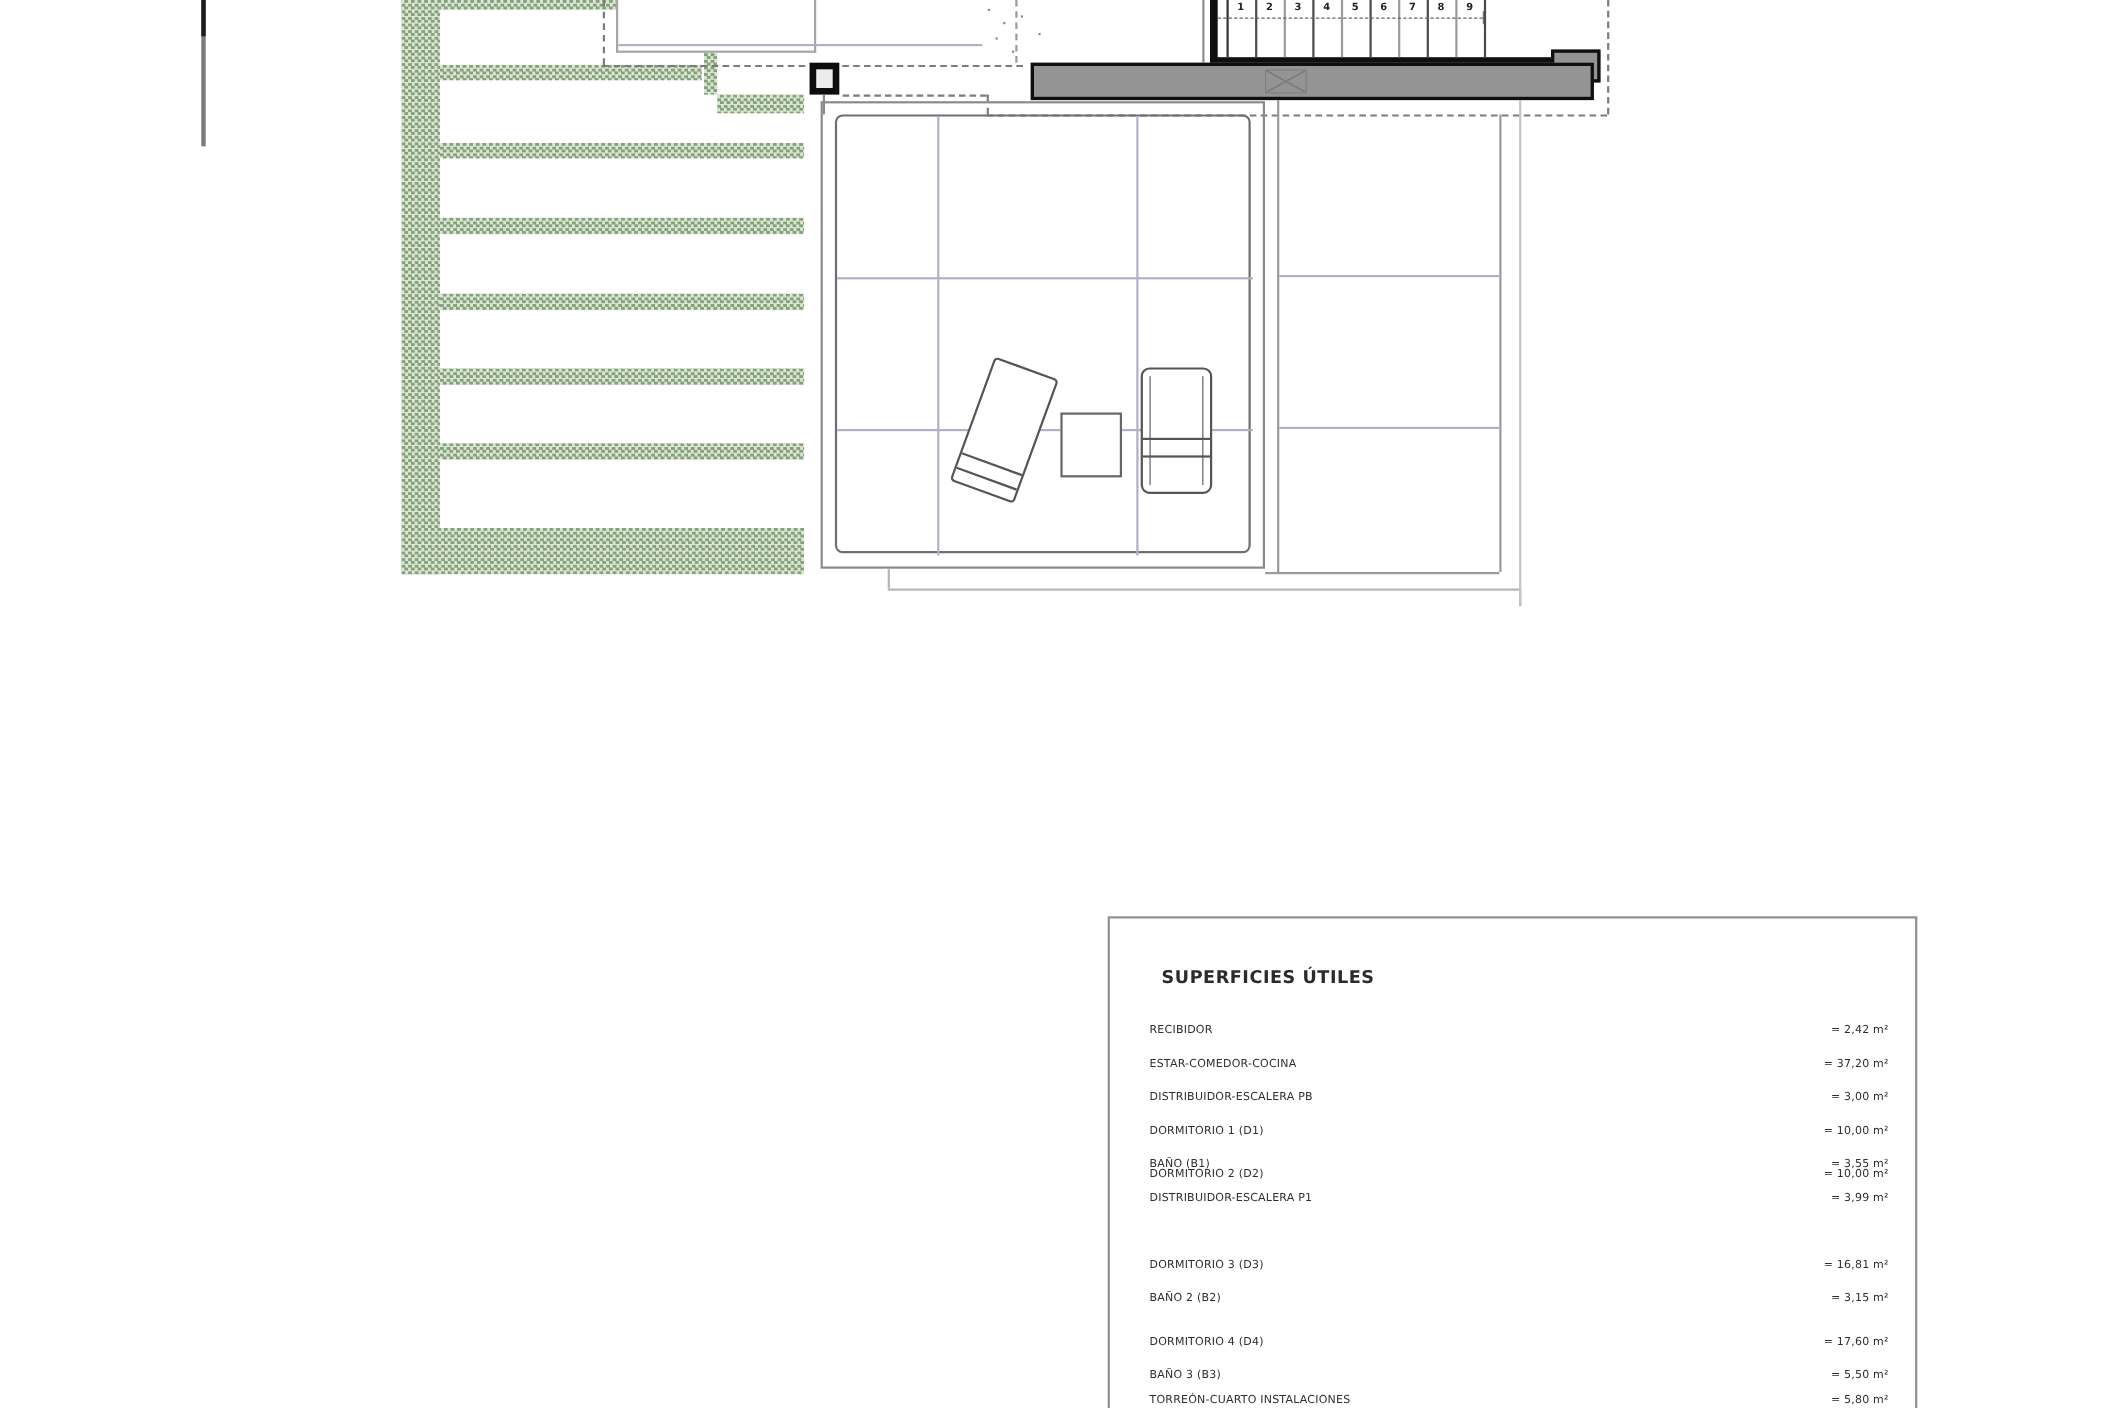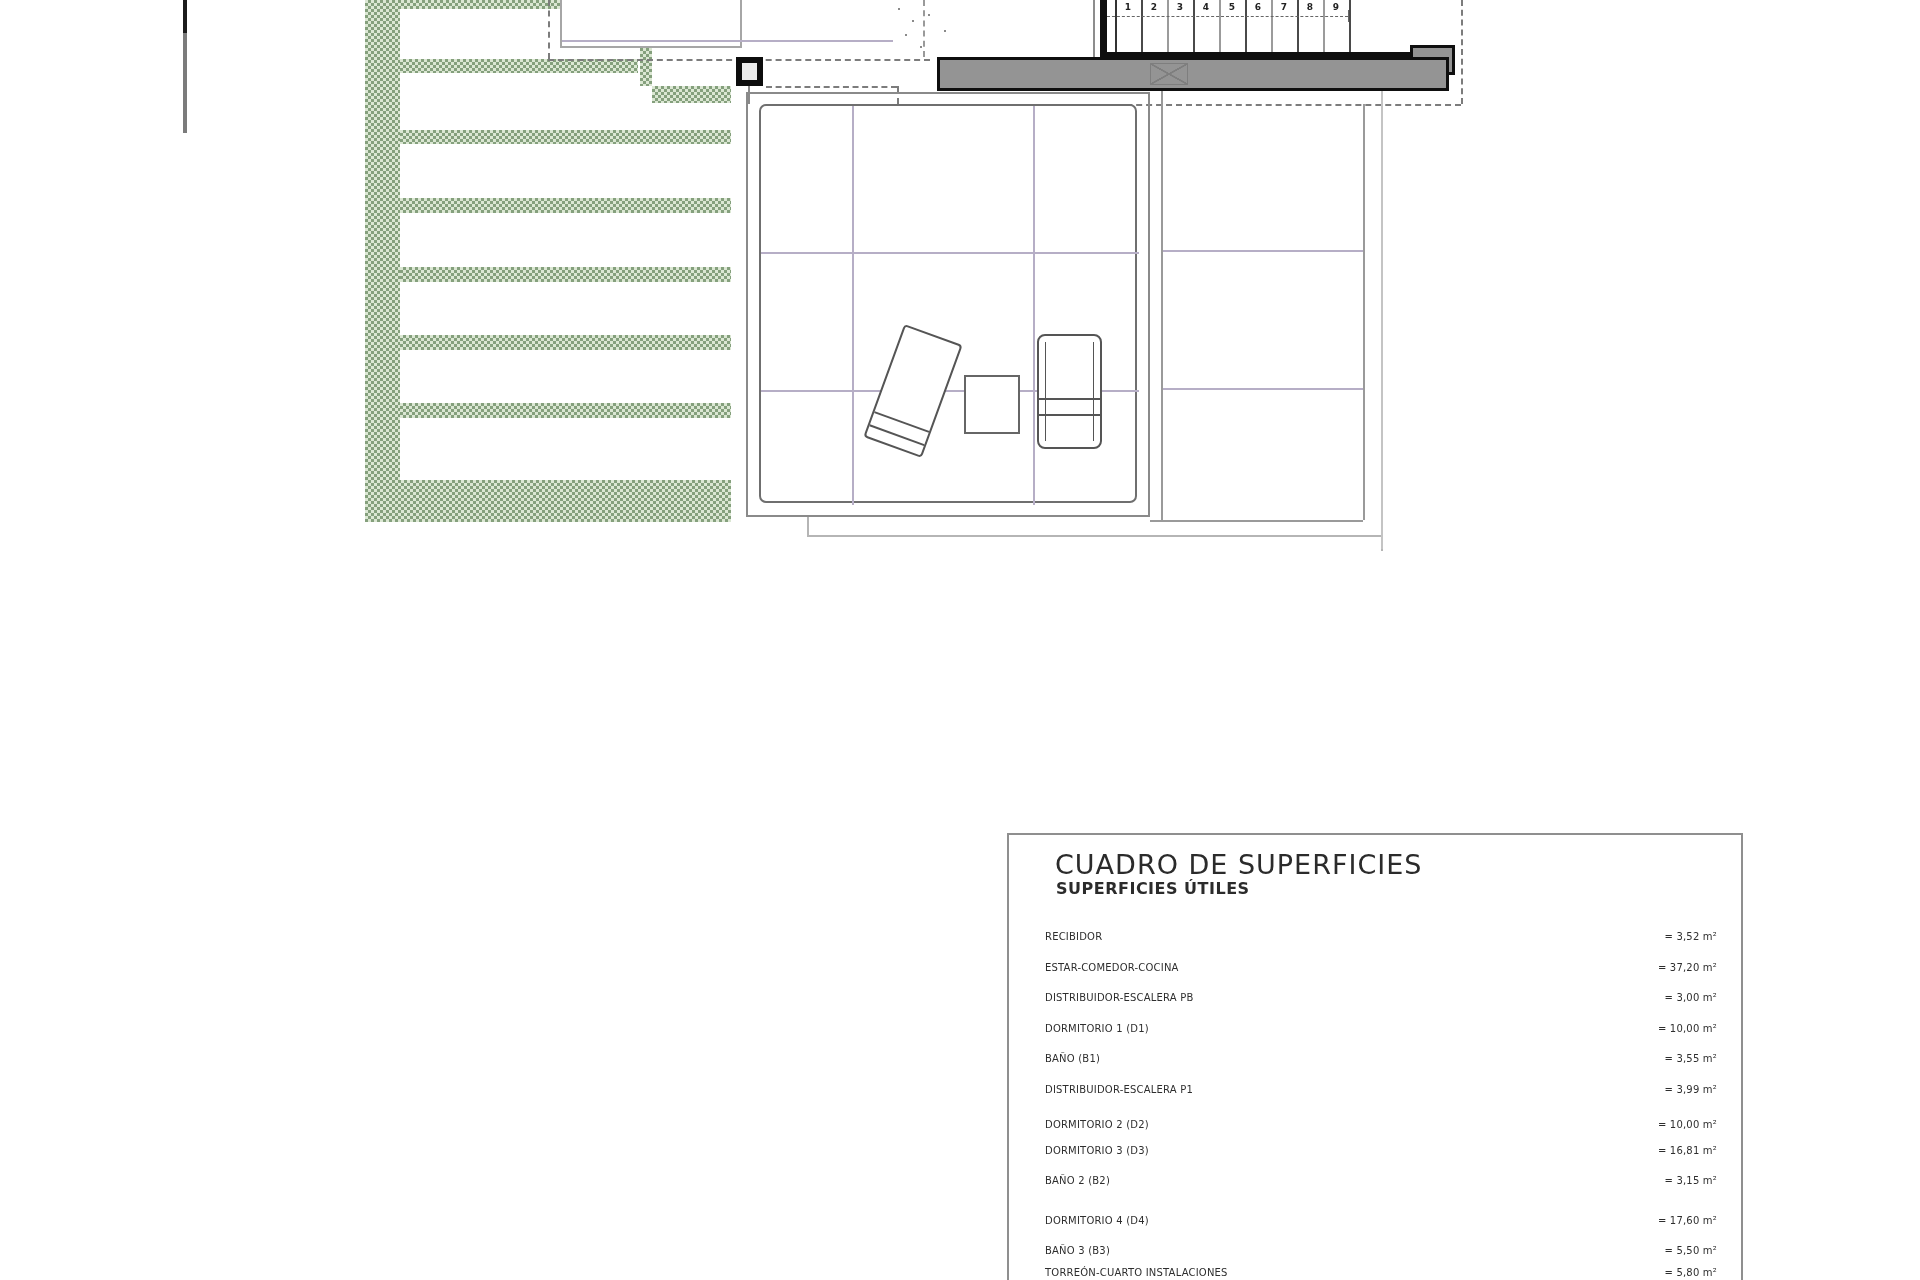--- a/index.html
+++ b/index.html
@@ -150,26 +150,25 @@
   <div>
     <div class="vline" style="left:1161px;top:91px;height:429px;border-left:2px solid #9a9a9a;"></div>
     <div class="vline" style="left:1363px;top:104px;height:416px;border-left:2px solid #9a9a9a;"></div>
     <div class="vline" style="left:1381px;top:91px;height:458px;border-left:2px solid #c4c4c4;"></div>
     <div class="hline" style="left:1150px;top:520px;width:213px;border-top:2px solid #9a9a9a;"></div>
     <div class="hline tile" style="left:1163px;top:250px;width:200px;height:2px;"></div>
     <div class="hline tile" style="left:1163px;top:388px;width:200px;height:2px;"></div>
   </div>
 
   <div class="abs" id="surfaces-box"></div>
-  <div class="abs" id="surfaces-title">CUADRO DE SUPERFICIES</div>
   <div class="abs" id="surfaces-subtitle">SUPERFICIES ÚTILES</div>
   <div id="surfaces-rows">
       <div class="srow" style="top: 931px;">
         <span>RECIBIDOR</span>
-        <span class="val">= 3,52 m²</span>
+        <span class="val">= 2,42 m²</span>
       </div>
       <div class="srow" style="top: 961.5px;">
         <span>ESTAR-COMEDOR-COCINA</span>
         <span class="val">= 37,20 m²</span>
       </div>
       <div class="srow" style="top: 992px;">
         <span>DISTRIBUIDOR-ESCALERA PB</span>
         <span class="val">= 3,00 m²</span>
       </div>
       <div class="srow" style="top: 1022.5px; gap: 30px;">
@@ -177,21 +176,21 @@
         <span class="val">= 10,00 m²</span>
       </div>
       <div class="srow" style="top: 1053px;">
         <span>BAÑO  (B1)</span>
         <span class="val">= 3,55 m²</span>
       </div>
       <div class="srow" style="top: 1083.5px;">
         <span>DISTRIBUIDOR-ESCALERA P1</span>
         <span class="val">= 3,99 m²</span>
       </div>
-      <div class="srow" style="top: 1114px; align-items: center;">
+      <div class="srow" style="top: 1062px;">
         <span>DORMITORIO 2 (D2)</span>
         <span class="val">= 10,00 m²</span>
       </div>
       <div class="srow" style="top: 1144.5px;">
         <span>DORMITORIO 3 (D3)</span>
         <span class="val">= 16,81 m²</span>
       </div>
       <div class="srow" style="top: 1175px;">
         <span>BAÑO 2 (B2)</span>
         <span class="val">= 3,15 m²</span>

